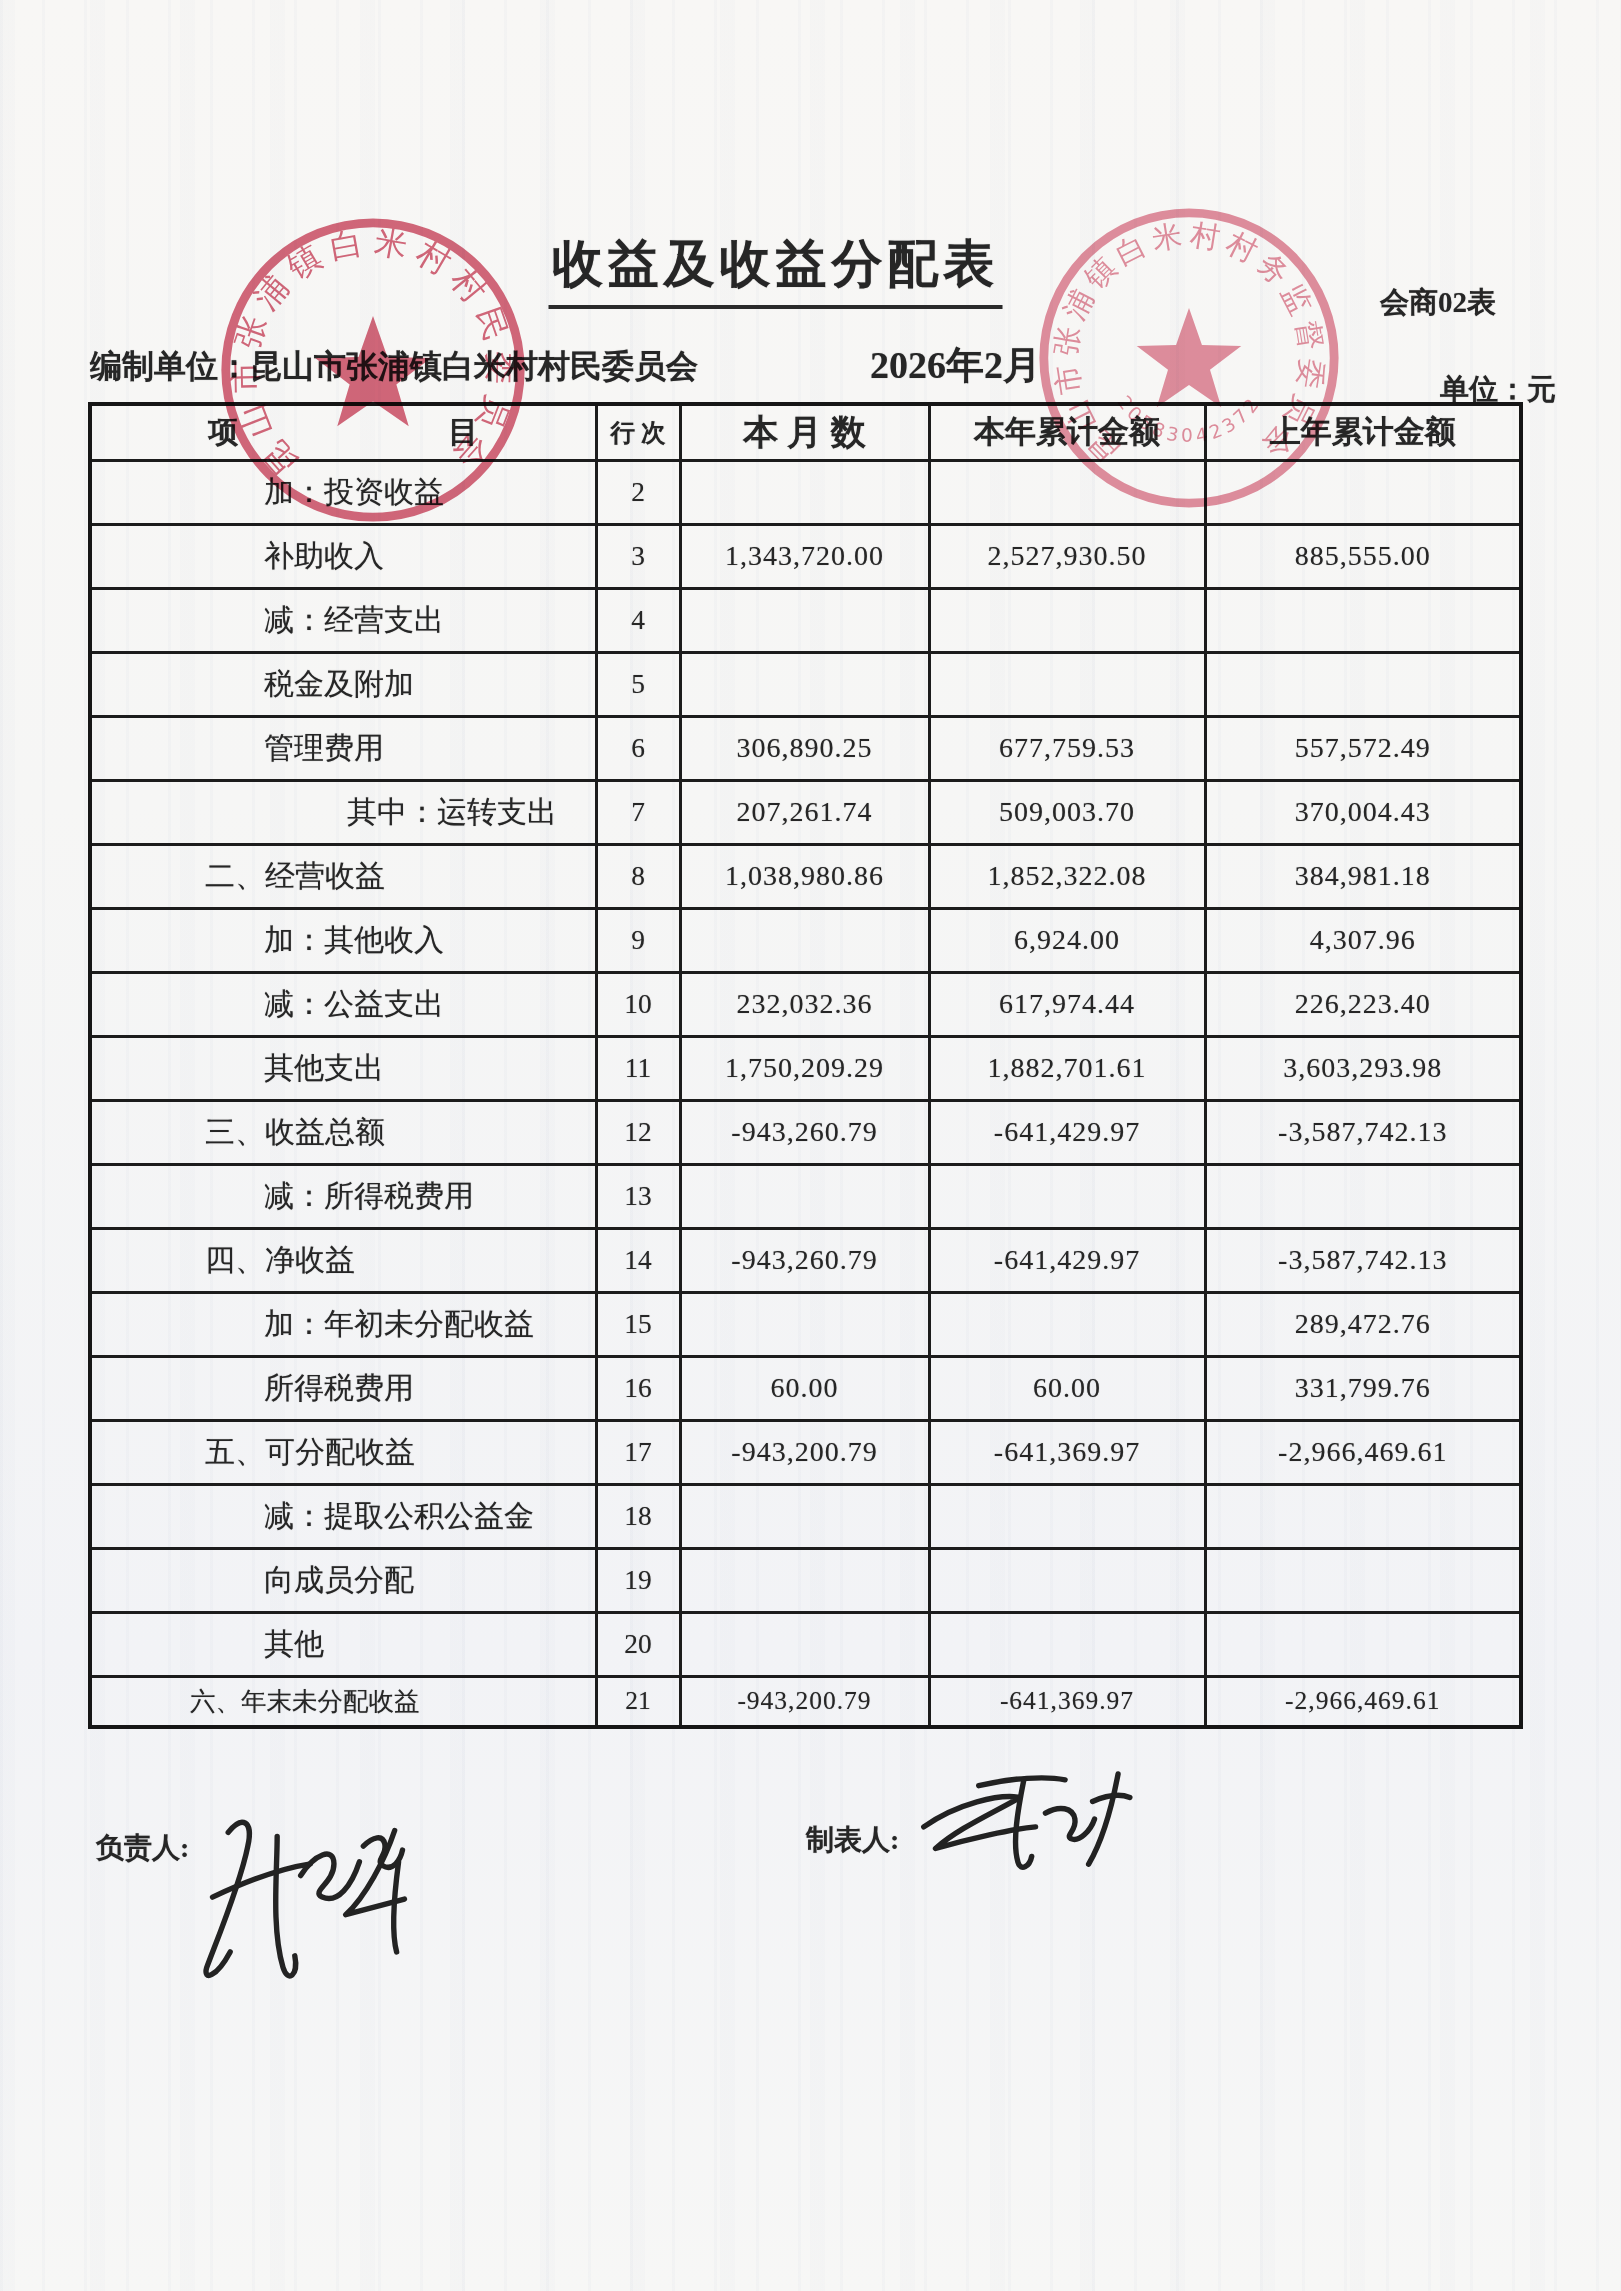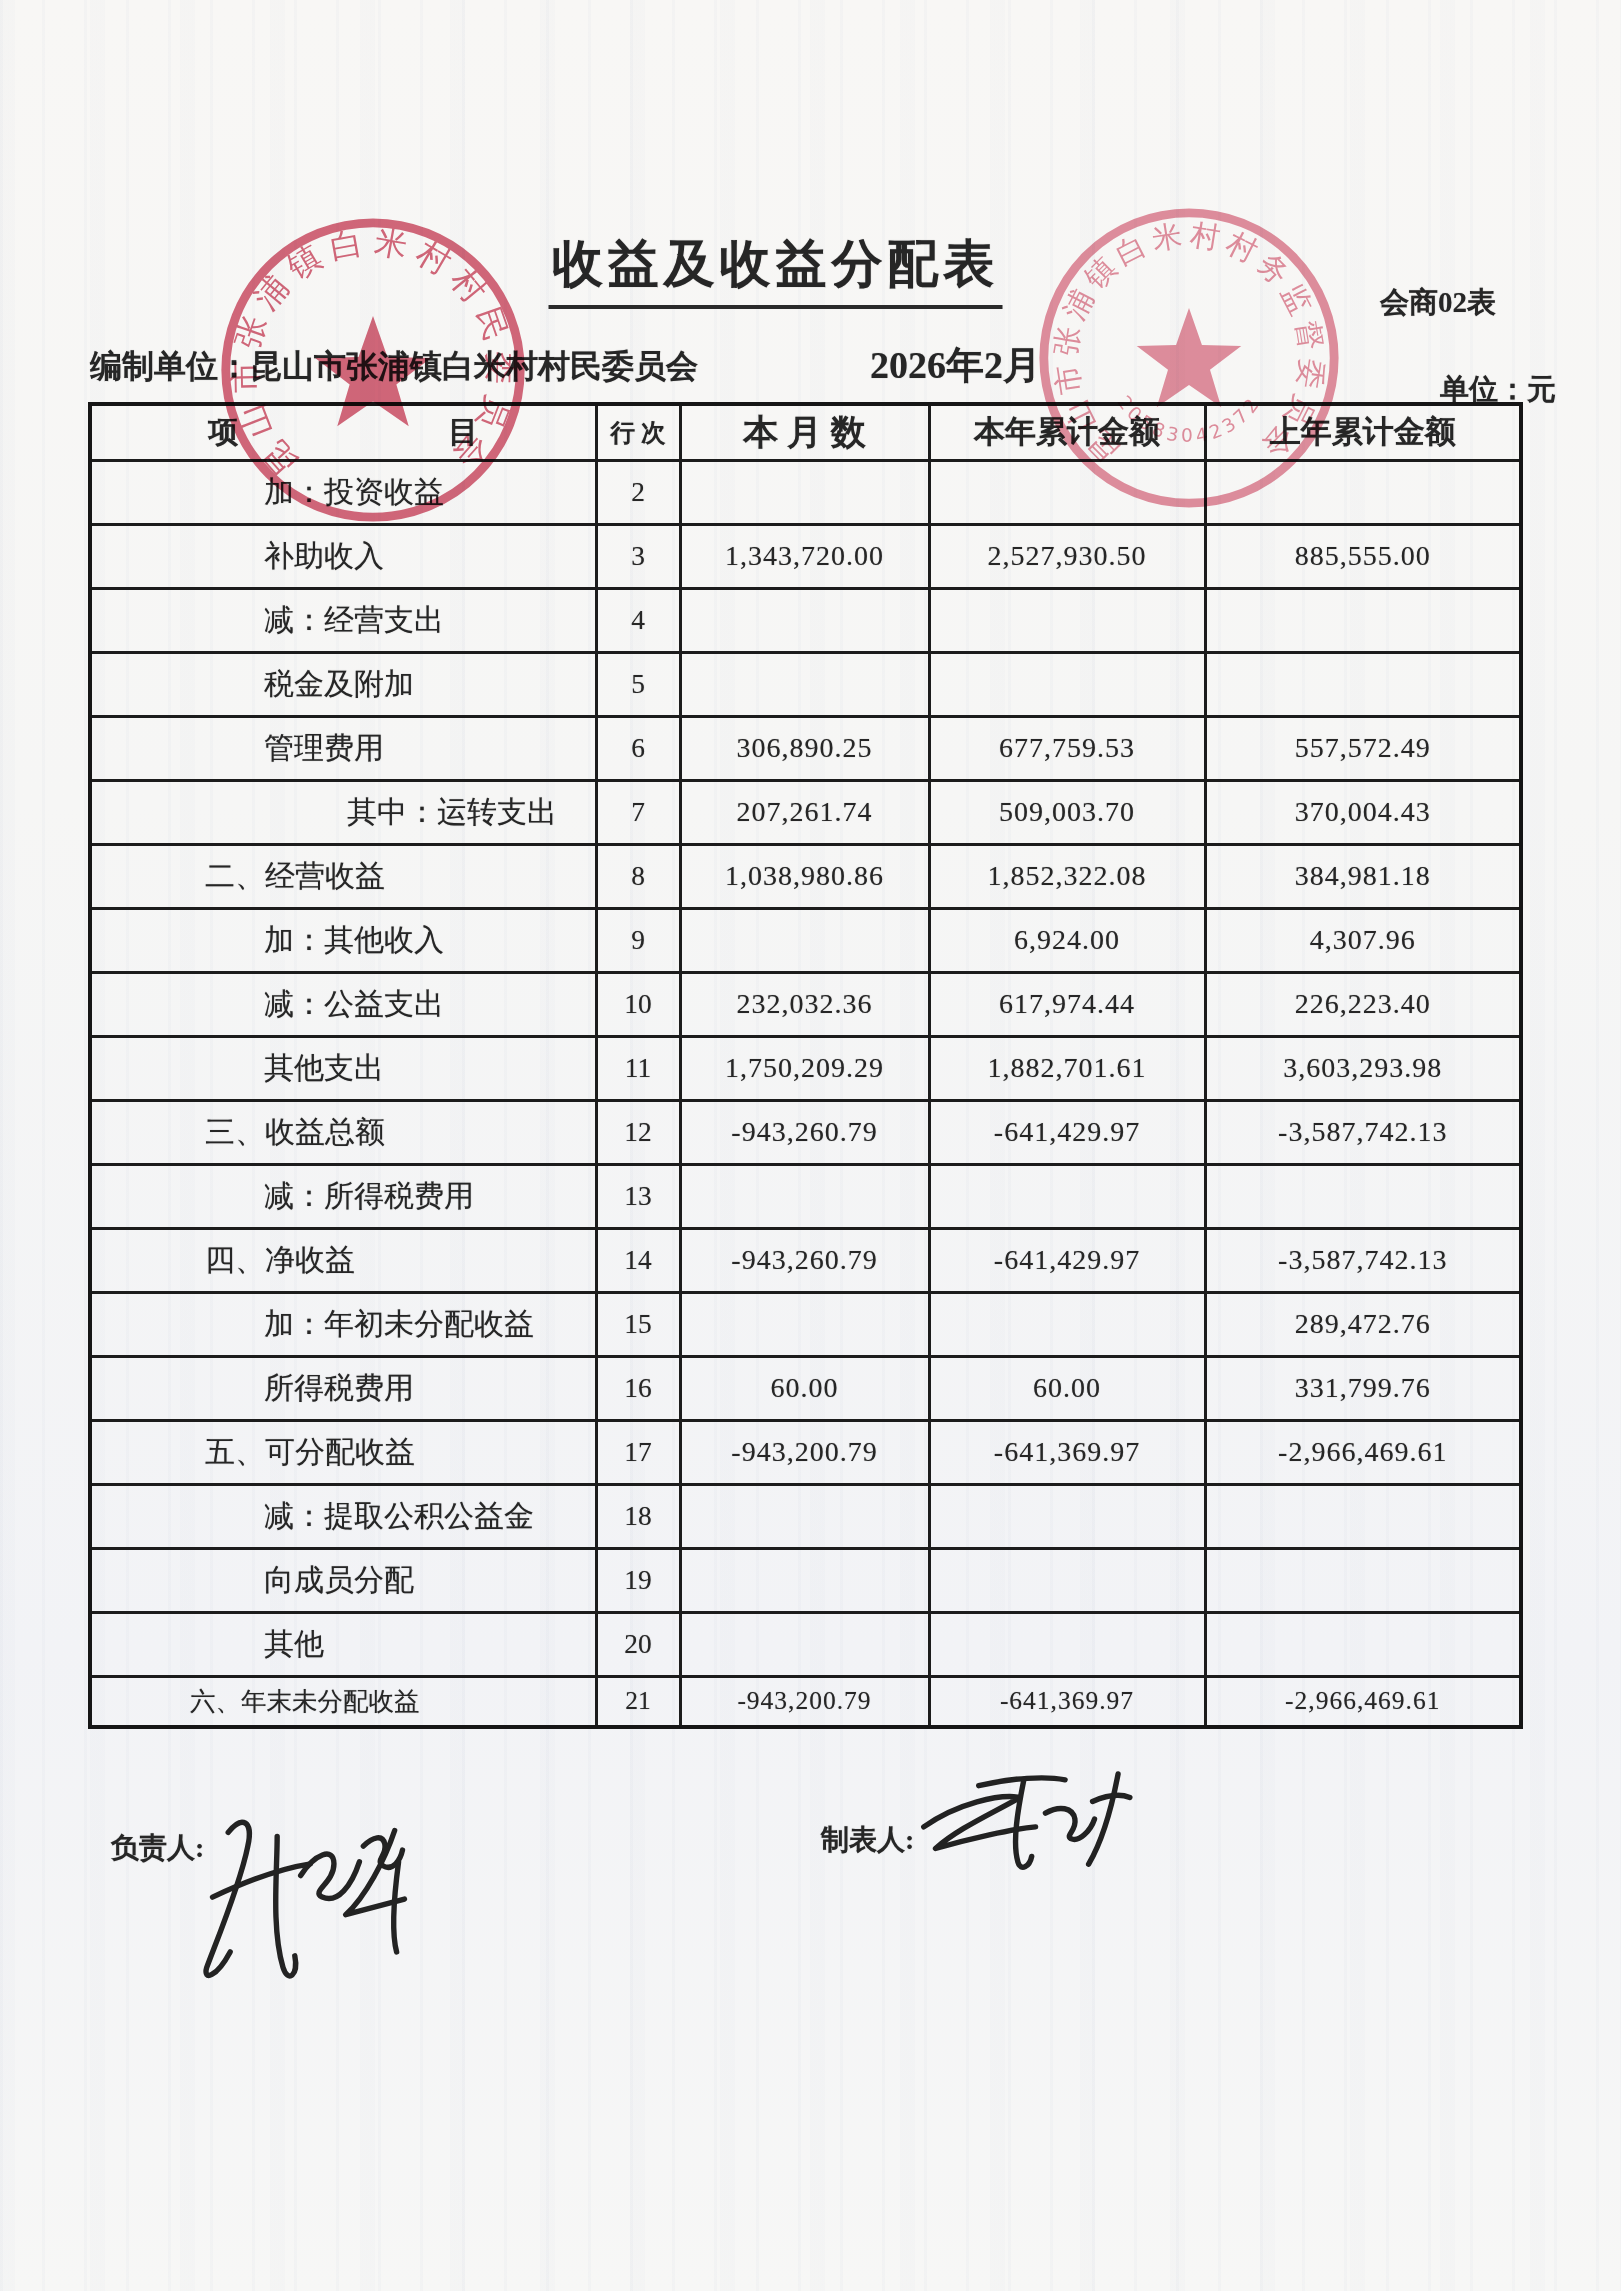--- a/index.html
+++ b/index.html
@@ -50,21 +50,21 @@
 
   td.c-item{ font-size:30px; text-align:left; }
   td.c-item.ind0{ padding-left:113px; }
   td.c-item.ind1{ padding-left:172px; }
   td.c-item.ind2{ padding-left:255px; }
   tr.small td.c-item{ font-size:25.5px; padding-left:98px; }
   tr.small td{ font-size:25.5px; }
   td.c-no{ font-size:27.4px; text-align:center; }
   td.c-num{ font-size:28px; text-align:center; letter-spacing:1px; }
 
-  .sig-label{ position:absolute; font-size:28px; font-weight:600; white-space:nowrap;margin-left:15px; }
+  .sig-label{ position:absolute; font-size:28px; font-weight:600; white-space:nowrap; }
   #resp-label{ left:96px; top:1829px; }
   #prep-label{ left:806px; top:1821px; }
   .sig-svg{ position:absolute; }
   #resp-sig{ left:191px; top:1803px; }
   #prep-sig{ left:910px; top:1766px; }
 
   .stamp{ position:absolute; mix-blend-mode:multiply; }
   #stamp-left{ left:215px; top:212px; opacity:.85; }
   #stamp-right{ left:1035px; top:204px; opacity:.78; }
 </style>

